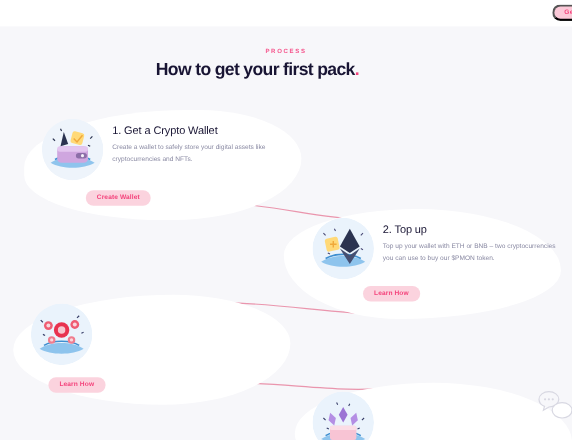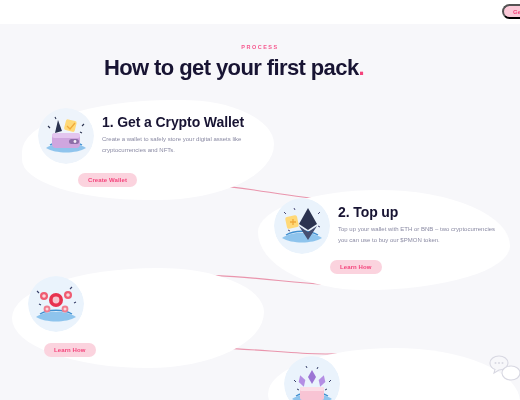--- a/index.html
+++ b/index.html
@@ -27,52 +27,52 @@
 
   
   .eyebrow{
     position:absolute;top:44px;left:0;width:520px;
     text-align:center;color:#f6568d;
     font-size:5.5px;font-weight:700;letter-spacing:1.5px;
   }
   .headline{
     position:absolute;top:55px;left:0;width:468px;
     text-align:center;color:#181433;
-    font-size:22px;font-weight:700;letter-spacing:-.6px;
+    font-size:16px;font-weight:700;letter-spacing:-.6px;
   }
   .headline .dot{color:#f4447c;}
 
   
   #connectors{position:absolute;inset:0;z-index:5;}
 
   
   .blob{position:absolute;background:#ffffff;z-index:10;}
   .blob-1{left:22px;top:100px;width:252px;height:100px;
     border-radius:62% 38% 48% 52% / 54% 46% 58% 42%;}
   .blob-2{left:258px;top:190px;width:252px;height:100px;
     border-radius:48% 52% 58% 42% / 42% 56% 44% 58%;}
   .blob-3{left:12px;top:268px;width:252px;height:100px;
     border-radius:58% 42% 46% 54% / 50% 44% 56% 50%;}
   .blob-4{left:268px;top:348px;width:252px;height:100px;
     border-radius:50% 50% 40% 60% / 46% 54% 46% 54%;}
 
   
   .card{position:absolute;z-index:20;display:flex;align-items:flex-start;}
   .card-1{left:38px;top:108px;}
-  .card-2{left:274px;top:198px;}
+  .card-2{left:284px;top:198px;}
   .card-3{left:28px;top:276px;}
   .card-4{left:284px;top:356px;}
 
   .illus{
     width:56px;height:56px;flex:0 0 56px;border-radius:50%;
     position:relative;overflow:hidden;margin-right:8px;
   }
   .card-text{padding-top:6px;width:160px;}
   .card-title{
-    color:#181433;font-size:14px;font-weight:700;letter-spacing:-.1px;
+    color:#181433;font-size:10px;font-weight:400;letter-spacing:-.1px;
     margin:0 0 4px 0;white-space:nowrap;
   }
   .card-desc{
     color:#8a8aa3;font-size:6px;line-height:1.75;margin:0;
   }
   .card-btn{
     margin-top:7px;margin-left:40px;
     display:inline-flex;align-items:center;justify-content:center;
     height:14px;padding:0 10px;border:none;
     background:#fbd3de;border-radius:7px;

